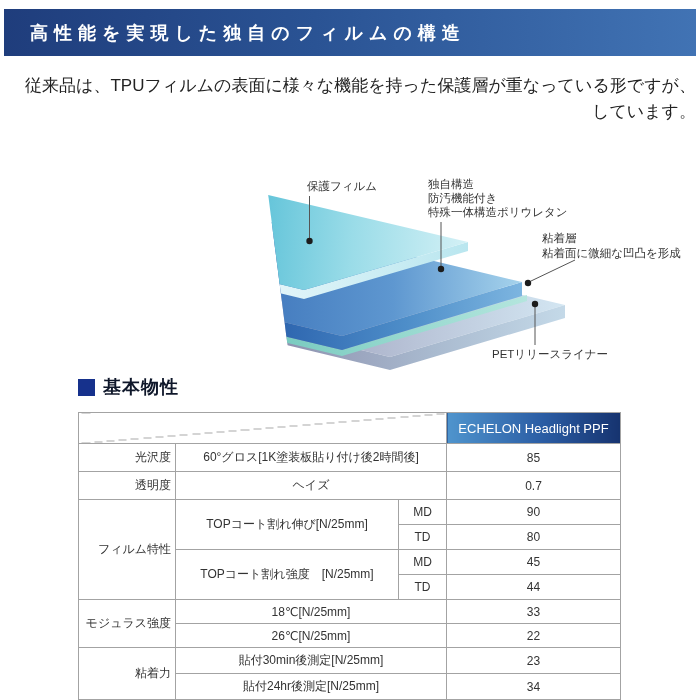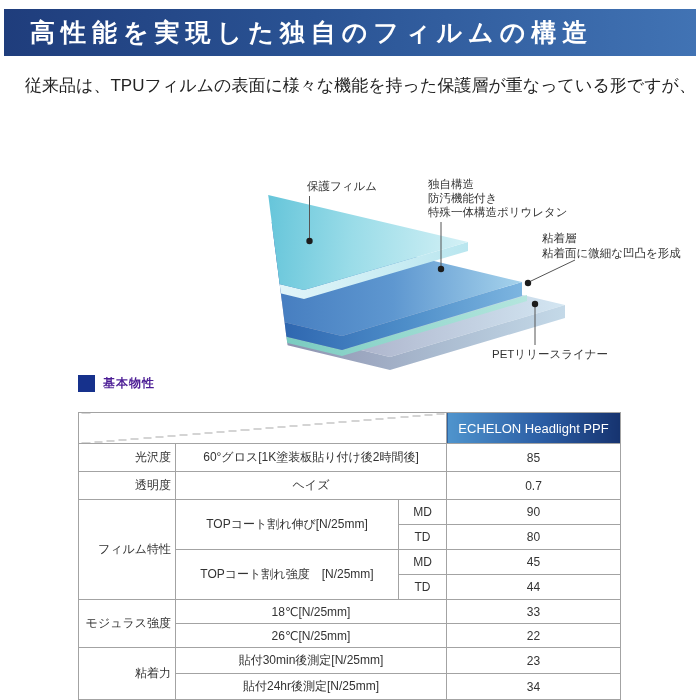--- a/index.html
+++ b/index.html
@@ -5,36 +5,36 @@
   * { margin:0; padding:0; box-sizing:border-box; }
   html,body { background:#fff; }
   body { font-family:"Liberation Sans","DejaVu Sans",sans-serif; color:#222; }
   .page { position:relative; width:700px; height:700px; background:#fff; overflow:hidden; }
 
   
   .banner { position:absolute; left:4px; top:9px; width:692px; height:47px;
     background:linear-gradient(90deg,#1f3d7c 0%,#2a5394 45%,#4173b4 100%);
     display:flex; align-items:center; padding-left:26px; }
   .banner-title { font-family:"Liberation Serif","DejaVu Serif",serif;
-    color:#fff; font-size:25px; font-weight:600; letter-spacing:6px; white-space:nowrap; }
+    color:#fff; font-size:18px; font-weight:600; letter-spacing:6px; white-space:nowrap; }
 
   
   .intro { position:absolute; left:10px; top:73px; width:686px;
     font-size:17px; line-height:26px; color:#222;text-align:right; }
   .intro div { white-space:nowrap; }
 
   
   .diagram { position:absolute; left:170px; top:165px; width:530px; height:215px; }
   .diagram svg { display:block; width:530px; height:215px; }
   .dlabel { font-size:11.5px; fill:#333; }
 
   
   .section-head { position:absolute; left:78px; top:375px; display:flex; align-items:center; }
   .section-bullet { width:17px; height:17px; background:#16318c; margin-right:8px; }
-  .section-title { font-size:12px; font-weight:bold; color:#4c1d95; letter-spacing:1px; }
+  .section-title { font-size:18px; font-weight:bold; color:#0f172a; letter-spacing:1px; }
 
   
   .spec-table { position:absolute; left:78px; top:412px; border-collapse:collapse;
     table-layout:fixed; font-size:12px; color:#333; }
   .spec-table td, .spec-table th { border:1px solid #a3a3a3; padding:4px;
     vertical-align:middle; font-weight:normal; }
   .h-row   { height:31px; }
   .row-a   { height:28px; }
   .row-b   { height:25px; }
   .row-c   { height:24px; }
@@ -52,20 +52,21 @@
 <body>
 
 <div class="page">
 
   <div class="banner">
     <div class="banner-title">高性能を実現した独自のフィルムの構造</div>
   </div>
 
   <div class="intro">
     <div>従来品は、TPUフィルムの表面に様々な機能を持った保護層が重なっている形ですが、</div>
+    <div>しています。</div>
   </div>
 
   <div class="diagram">
     <svg viewBox="170 165 530 215" xmlns="http://www.w3.org/2000/svg">
       <defs>
         <clipPath id="leftcut">
             <polygon points="265,170 292,380 700,380 700,170"></polygon>
           </clipPath>
         <linearGradient id="gCyanTop" gradientUnits="userSpaceOnUse" x1="235" y1="230" x2="470" y2="245">
           <stop offset="0" stop-color="#53bdd5"></stop>

